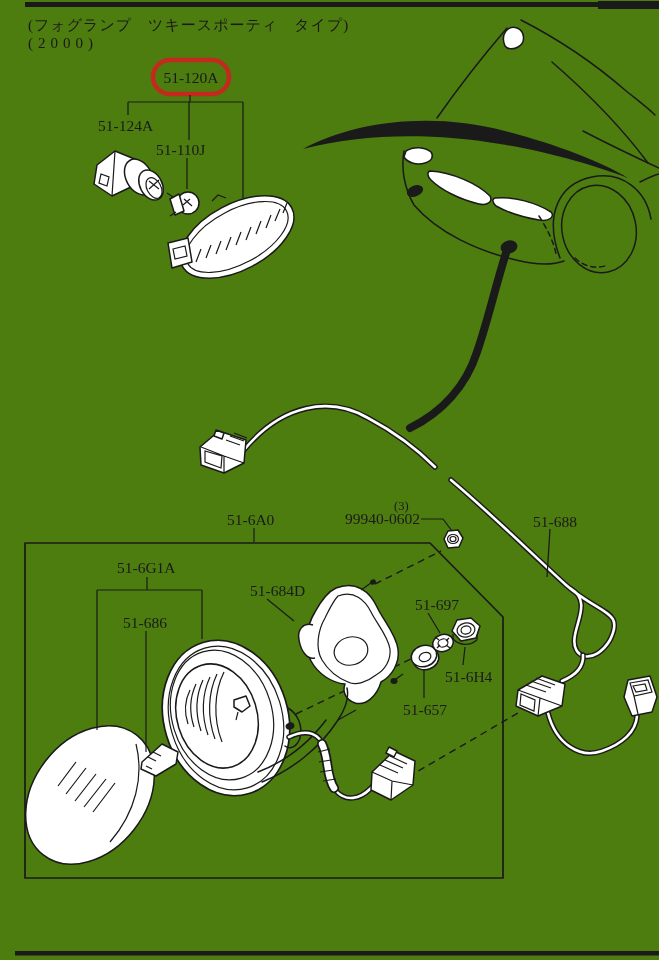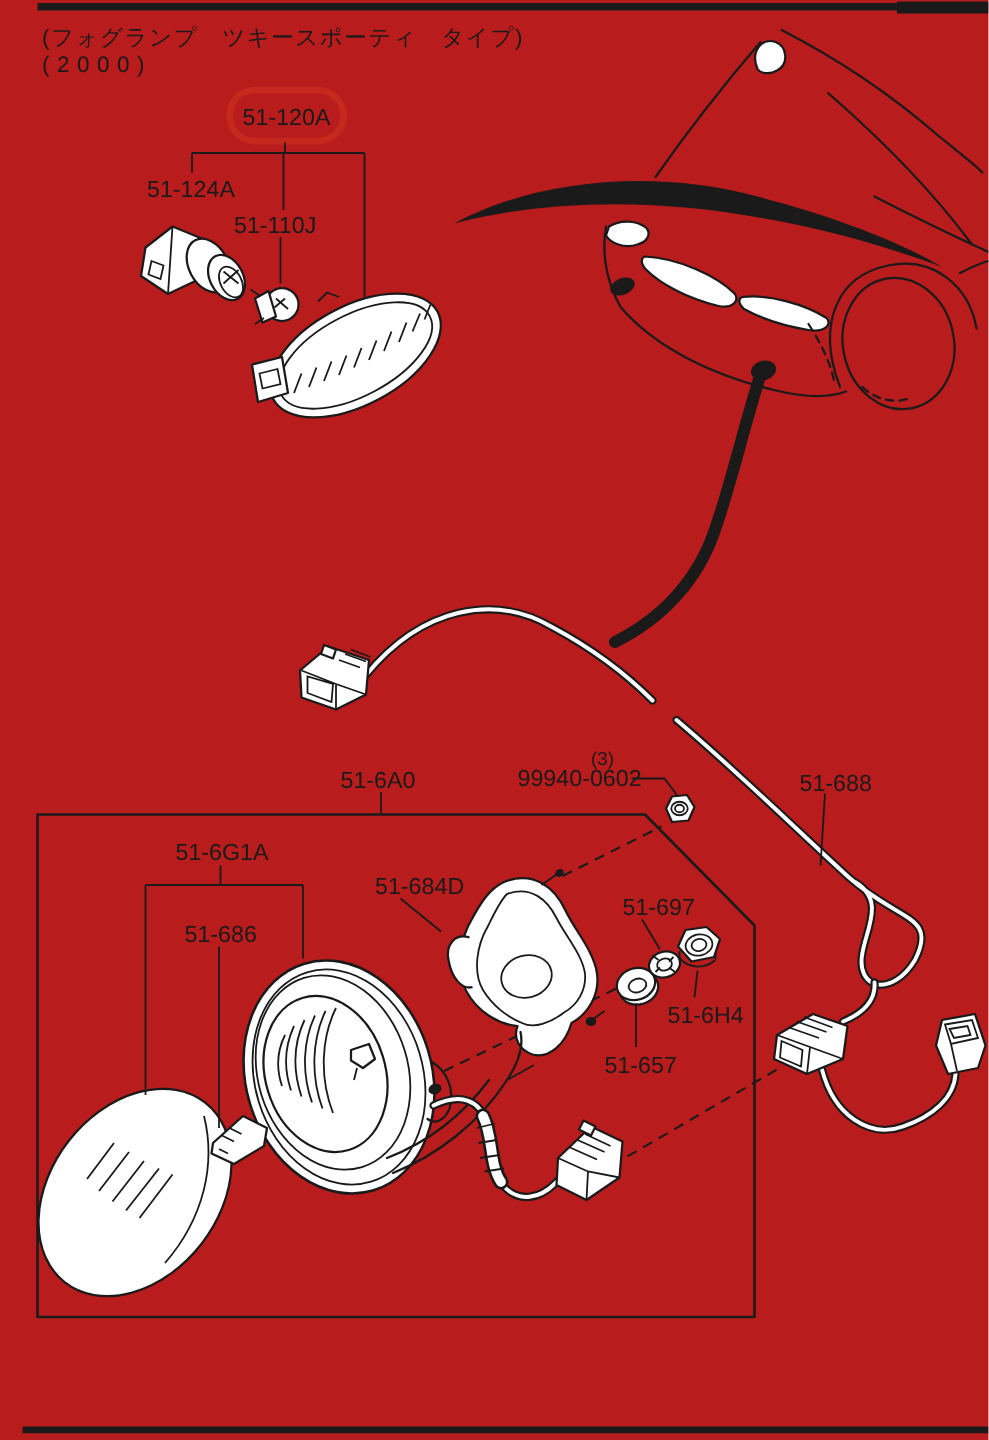--- a/index.html
+++ b/index.html
@@ -1,17 +1,17 @@
 <!DOCTYPE html>
 <html><head>
 <meta charset="utf-8">
 <style>
   html,body{margin:0;padding:0;background:#ffffff;}
-  .page{width:659px;height:960px;position:relative;background:#b91c1c;overflow:hidden;
-        font-family:Liberation Sans, sans-serif;}
+  .page{width:659px;height:960px;position:relative;background:#4d7c0f;overflow:hidden;
+        font-family:Liberation Serif, serif;}
   svg{display:block}
   text{fill:#1a1a1a;}
   .hdr{font-size:15px;letter-spacing:1px;}
   .hdr2{font-size:15px;letter-spacing:5px;}
   .lbl{font-size:15.5px;}
   .qty{font-size:12.5px;}
   .ln{stroke:#1a1a1a;stroke-width:1.5;fill:none;stroke-linecap:round;stroke-linejoin:round;}
   .lnw{stroke:#1a1a1a;stroke-width:1.5;fill:#ffffff;stroke-linejoin:round;}
   .thin{stroke:#1a1a1a;stroke-width:1.2;fill:none;}
   .dash{stroke:#1a1a1a;stroke-width:1.4;fill:none;stroke-dasharray:7 5;}

